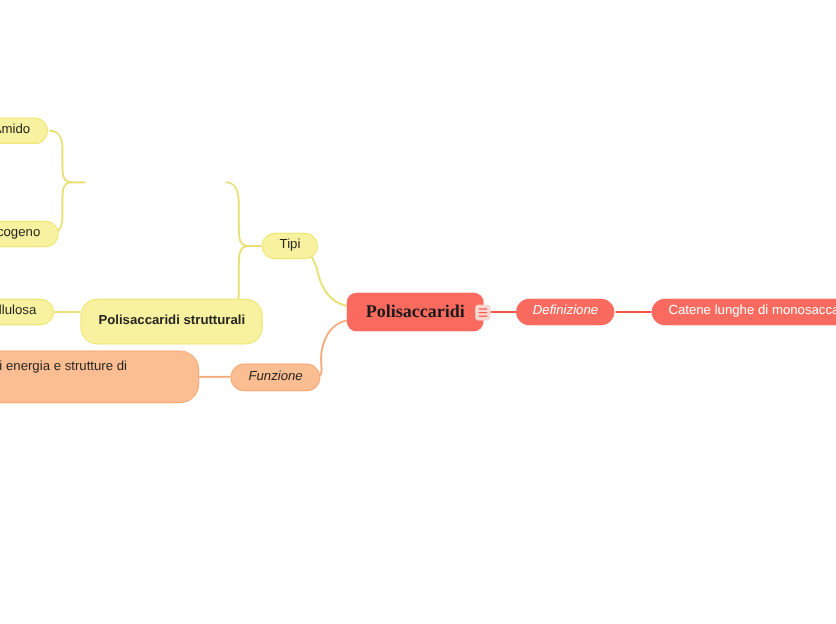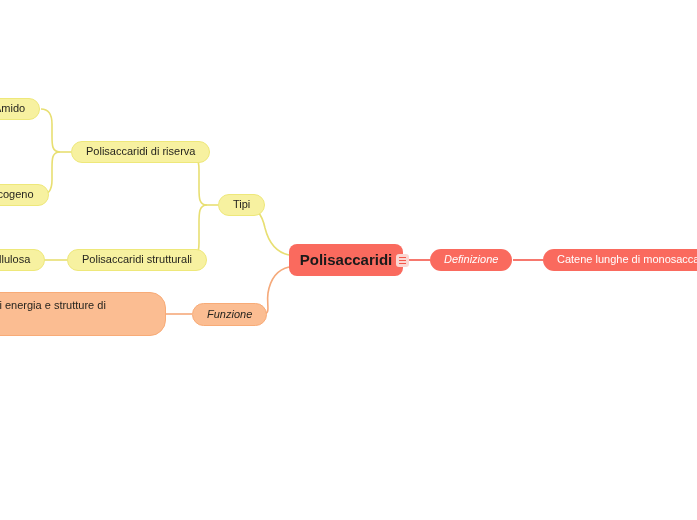--- a/index.html
+++ b/index.html
@@ -122,21 +122,21 @@
     <path d="M 60 152 C 52 152 52 145 52 136 L 52 124 C 52 114 49 109 41 109" stroke="#e8df72" stroke-width="1.6" fill="none"></path>
     <path d="M 60 152 C 52 152 52 159 52 168 L 52 180 C 52 190 49 195 41 195" stroke="#e8df72" stroke-width="1.6" fill="none"></path>
 
     <path d="M 67 260 L 41 260" stroke="#e8df72" stroke-width="1.6" fill="none"></path>
 
     <path d="M 289 267 C 276 270 270 281 268 293 C 266 306 272 314 262 314" stroke="#f5a97a" stroke-width="1.6" fill="none"></path>
 
     <path d="M 192 314 L 166 314" stroke="#f5a97a" stroke-width="1.6" fill="none"></path>
   </svg>
 
-  <div class="node node-root" style="left:289px; top:244px; width:114px; height:32px;">
+  <div class="node node-root" style="left:289px; top:244px; width:114px; height:32px;font-family:Liberation Serif, serif;">
     <span>Polisaccaridi</span>
   </div>
 
   <div class="toggle-badge" style="left:396px; top:254px;">
     <i></i>
     <i></i>
     <i></i>
   </div>
 
   <div class="node node-red" style="left:430px; top:249px; height:22px;font-style:italic;">
@@ -144,25 +144,22 @@
   </div>
 
   <div class="node node-red" style="left:543px; top:249px; height:22px;">
     <span>Catene lunghe di monosaccaridi</span>
   </div>
 
   <div class="node node-yellow" style="left:218px; top:194px; height:22px;text-align:right;">
     <span>Tipi</span>
   </div>
 
-  <div class="node node-yellow" style="left:71px; top:141px; height:22px;">
-    <span>Polisaccaridi di riserva</span>
-  </div>
 
-  <div class="node node-yellow" style="left:67px; top:249px; height:22px;">
+  <div class="node node-yellow" style="left:67px; top:249px; height:38px;font-weight:bold;">
     <span>Polisaccaridi strutturali</span>
   </div>
 
   <div class="node node-yellow" style="left:-21px; top:98px; height:22px;">
     <span>Amido</span>
   </div>
 
   <div class="node node-yellow" style="left:-31px; top:184px; height:22px;">
     <span>Glicogeno</span>
   </div>

